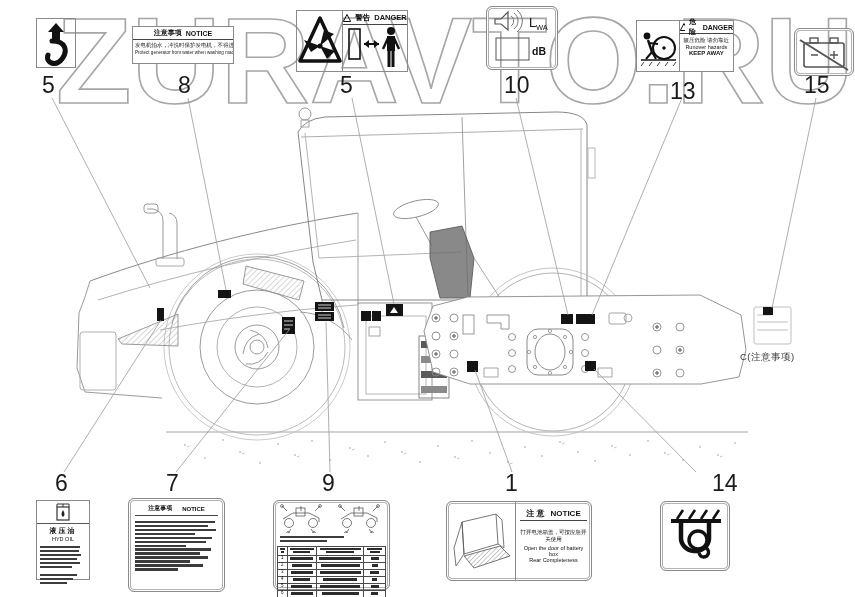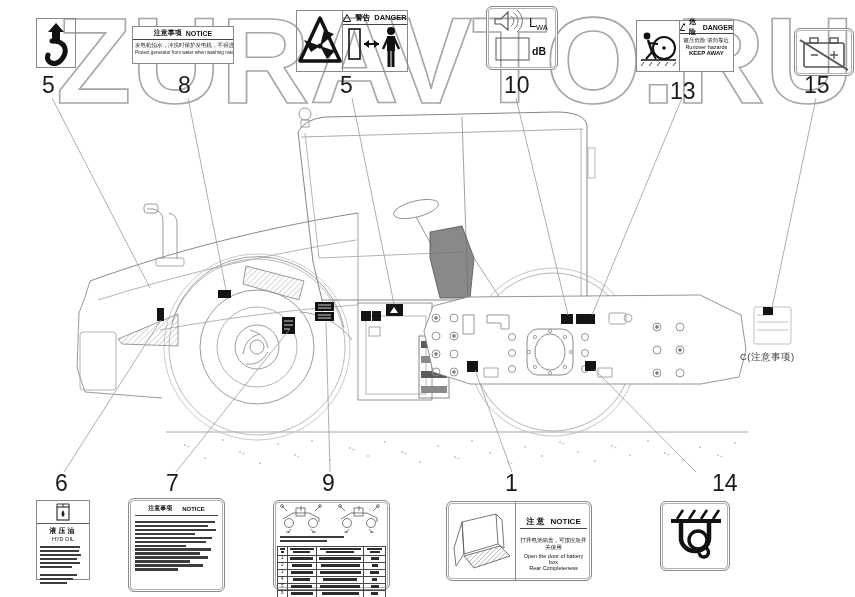--- a/index.html
+++ b/index.html
@@ -533,21 +533,21 @@
           <path d="M46,6 L52,12 L54,40 L48,36"></path>
           <polygon points="14,48 50,38 60,48 24,60" fill="url(#hatch2)"></polygon>
         </g>
         <defs>
           <pattern id="hatch2" width="3.2" height="3.2" patternTransform="rotate(45)" patternUnits="userSpaceOnUse">
             <line x1="0" y1="0" x2="0" y2="3.2" stroke="#666" stroke-width="0.7"></line>
           </pattern>
         </defs>
       </svg>
     </div>
-    <div style="flex:1;padding:4px 4px 0;margin-top:8px;">
+    <div style="flex:1;padding:4px 4px 0;">
       <div class="hdr" style="height:14px;font-size:8px;gap:6px;">
         <span>注 意</span>
         <span>NOTICE</span>
       </div>
       <div class="tiny-cn" style="font-size:5.5px;text-align:center;padding-top:8px;">打开电池箱盖，可按应急开关使用</div>
       <div style="font-size:5.5px;text-align:center;padding-top:2px;">Open the door of battery box</div>
       <div style="font-size:5.5px;text-align:center;">Rear Completeness</div>
     </div>
   </div>
 

